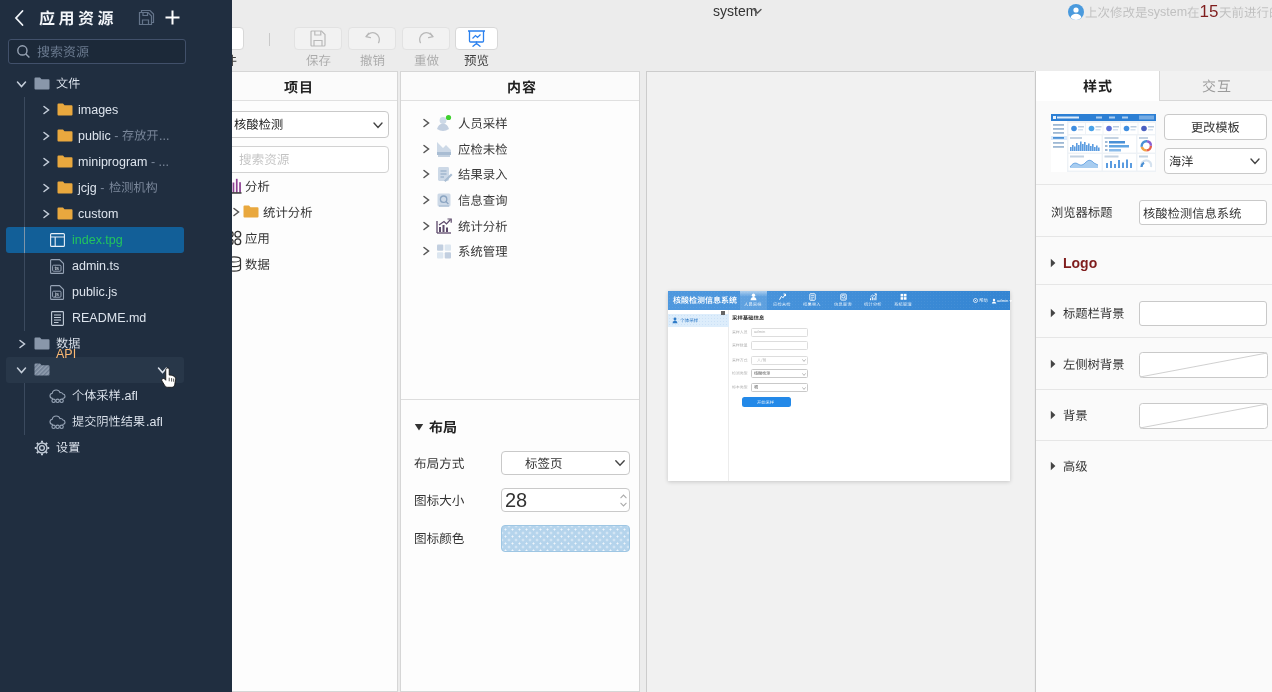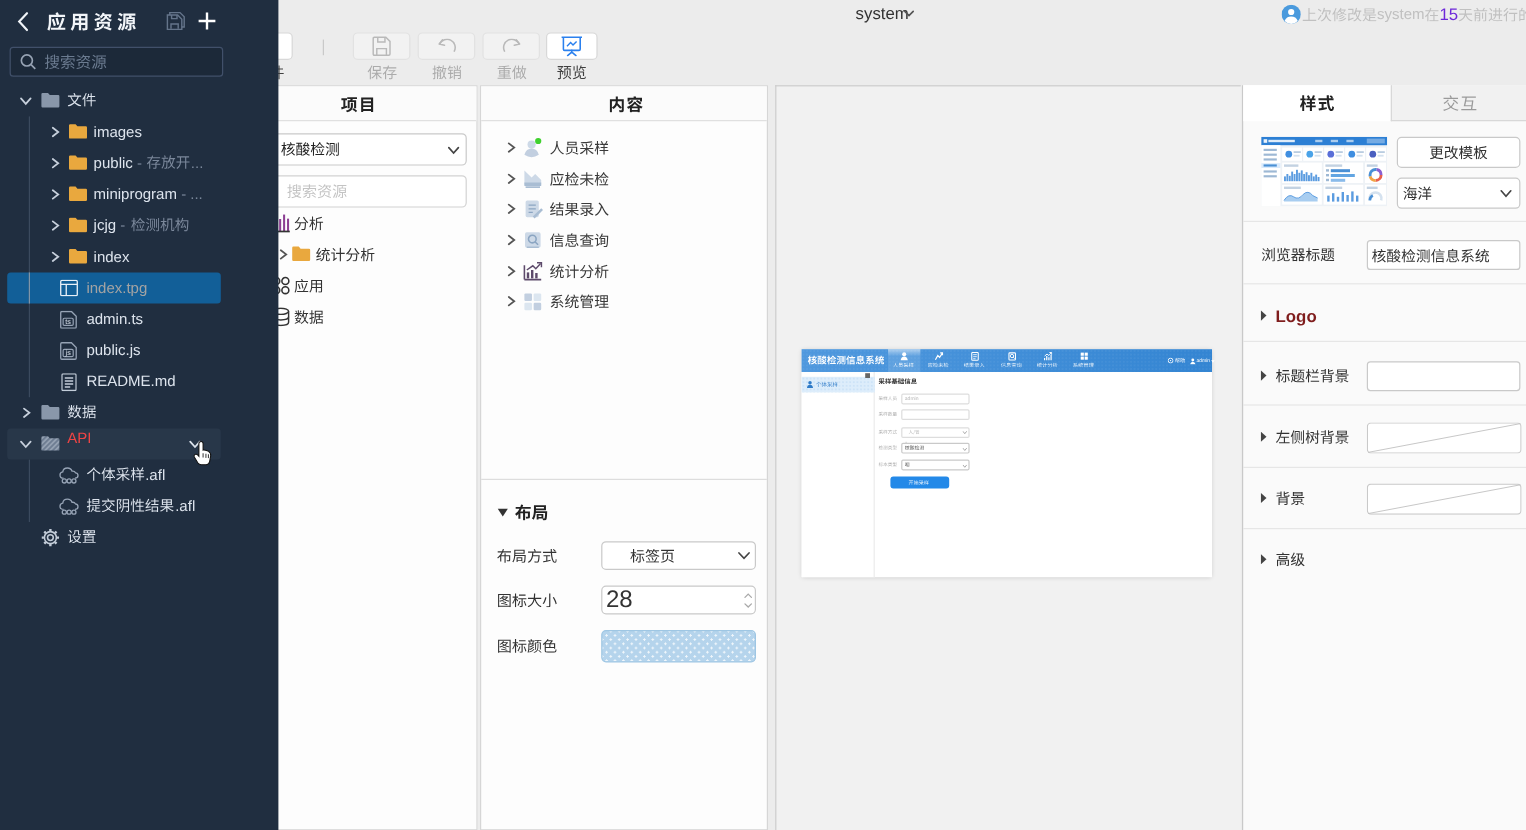--- a/index.html
+++ b/index.html
@@ -229,27 +229,27 @@
         <use href="#g15" x="2000"></use>
         <use href="#g16" x="3000"></use>
       </svg>
     </div>
     <svg class="abs" style="left:41px;top:209px" width="10" height="10" viewBox="0 0 10 10">
       <path d="M3 1.5 L7.5 5 L3 8.5" stroke="#c6cfdb" stroke-width="1.5" fill="none" stroke-linecap="round"></path>
     </svg>
     <svg class="abs" style="left:57px;top:207px" width="16" height="13" viewBox="0 0 16 13">
       <path d="M0.5 1.5 Q0.5 0.5 1.5 0.5 L6 0.5 L7.5 2.2 L14.5 2.2 Q15.5 2.2 15.5 3.2 L15.5 11.5 Q15.5 12.5 14.5 12.5 L1.5 12.5 Q0.5 12.5 0.5 11.5 Z" fill="#e9a83e"></path>
     </svg>
-    <div class="abs" style="left:78px;top:204px;height:20px;line-height:20px;color:#dde4ed;font-size:12.5px">index</div>
+    <div class="abs" style="left:78px;top:204px;height:20px;line-height:20px;color:#dde4ed;font-size:12.5px">custom</div>
     <div class="abs" style="left:24px;top:227px;width:1px;height:26px;background:#7e95a9;z-index:3"></div>
     <svg class="abs" style="left:50px;top:233px" width="15" height="14" viewBox="0 0 15 14" fill="none" stroke="#e8f0f8" stroke-width="1.1">
 <rect x="0.6" y="0.6" width="13.8" height="12.8" rx="1"></rect>
       <path d="M0.6 4 H14.4 M5.2 4 V13.4"></path>
     </svg>
-    <div class="abs" style="left:72px;top:230px;height:20px;line-height:20px;color:#a3a3a3;font-size:12.5px">index.tpg</div>
+    <div class="abs" style="left:72px;top:230px;height:20px;line-height:20px;color:#22c55e;font-size:12.5px">index.tpg</div>
     <svg class="abs" style="left:50px;top:259px" width="15" height="15" viewBox="0 0 15 15">
       <path d="M1.5 0.6 H9.5 L13.5 4.6 V13.4 Q13.5 14.4 12.5 14.4 H1.5 Q0.6 14.4 0.6 13.4 V1.6 Q0.6 0.6 1.5 0.6 Z" fill="none" stroke="#96a3b5" stroke-width="1.1"></path>
       <rect x="2.6" y="6.2" width="8.4" height="6" rx="1" fill="#202e40" stroke="#96a3b5" stroke-width="1"></rect>
       <text x="6.8" y="11" font-size="6" fill="#d8e0ea" text-anchor="middle" font-family="Liberation Sans">ts</text>
     </svg>
     <div class="abs" style="left:72px;top:256px;height:20px;line-height:20px;color:#dde4ed;font-size:12.5px">admin.ts</div>
     <svg class="abs" style="left:50px;top:285px" width="15" height="15" viewBox="0 0 15 15">
       <path d="M1.5 0.6 H9.5 L13.5 4.6 V13.4 Q13.5 14.4 12.5 14.4 H1.5 Q0.6 14.4 0.6 13.4 V1.6 Q0.6 0.6 1.5 0.6 Z" fill="none" stroke="#96a3b5" stroke-width="1.1"></path>
       <rect x="2.6" y="6.2" width="8.4" height="6" rx="1" fill="#202e40" stroke="#96a3b5" stroke-width="1"></rect>
       <text x="6.8" y="11" font-size="6" fill="#d8e0ea" text-anchor="middle" font-family="Liberation Sans">js</text>
@@ -277,21 +277,21 @@
     </svg>
     <svg class="abs" style="left:34px;top:363px" width="16" height="13" viewBox="0 0 16 13">
       <defs>
         <pattern id="hp" width="3" height="3" patternUnits="userSpaceOnUse" patternTransform="rotate(45)">
           <rect width="3" height="3" fill="#93a0b1"></rect>
           <rect width="1.5" height="3" fill="#6e7d92"></rect>
         </pattern>
       </defs>
       <path d="M0.5 1.5 Q0.5 0.5 1.5 0.5 L6 0.5 L7.5 2.2 L14.5 2.2 Q15.5 2.2 15.5 3.2 L15.5 11.5 Q15.5 12.5 14.5 12.5 L1.5 12.5 Q0.5 12.5 0.5 11.5 Z" fill="url(#hp)"></path>
     </svg>
-    <div class="abs" style="left:56px;top:355px;height:20px;line-height:20px;color:#ef4444;font-size:12.5px">API</div>
+    <div class="abs" style="left:56px;top:344px;height:20px;line-height:20px;color:#fdba74;font-size:12.5px">API</div>
     <svg class="abs" style="left:157px;top:365px" width="11" height="10" viewBox="0 0 11 10">
       <path d="M1.5 3 L5.5 7.5 L9.5 3" stroke="#dde4ed" stroke-width="1.5" fill="none" stroke-linecap="round"></path>
     </svg>
     <svg class="abs" style="left:161px;top:367px;z-index:50" width="19" height="23" viewBox="0 0 24 29">
 <path d="M8.4 1.2 C9.9 1.2 10.4 2.3 10.4 3.4 L10.4 10.2 C11.1 9.9 14.8 10.6 16.1 11.5 C18.2 12.8 18.8 14.1 18.4 16.2 L17.3 22.4 C16.9 24.5 15.6 25.6 13.5 25.6 L8.4 25.6 C6.9 25.6 5.8 24.9 4.8 23.5 L1.3 17.8 C0.5 16.6 0.9 15.3 2 14.7 C3.1 14.2 4.2 14.5 5.2 15.7 L6 16.7 L6 3.4 C6 2.3 6.7 1.2 8.4 1.2 Z" fill="#fff" stroke="#111" stroke-width="1.1"></path>
 <path d="M10.4 13.5 L10.4 18 M13.4 14 L13.4 18.4 M16 14.6 L16 18.6" stroke="#111" stroke-width="0.9" fill="none"></path>
     </svg>
     <svg class="abs" style="left:49px;top:389px" width="17" height="15" viewBox="0 0 17 15" fill="none" stroke="#96a3b5" stroke-width="1.1">
       <path d="M4 9.5 Q1 9.5 1 6.8 Q1 4.5 3.3 4.2 Q3.8 1 7.2 1 Q10.2 1 11 3.6 Q13 3.3 14 5 Q16 5.2 16 7.3 Q16 9.5 13.5 9.5"></path>
       <circle cx="4.6" cy="11.8" r="1.7"></circle>
@@ -354,21 +354,21 @@
       <use href="#g31" x="0"></use>
       <use href="#g32" x="1000"></use>
       <use href="#g33" x="2000"></use>
       <use href="#g34" x="3000"></use>
       <use href="#g35" x="4000"></use>
     </svg>
     <span style="font-size:12.5px;color:#c0c0c0">system</span>
     <svg style="display:block;" width="12.5" height="12.5" viewBox="0 0 1000 1000" fill="#c0c0c0" preserveAspectRatio="xMinYMin">
       <use href="#g36" x="0"></use>
     </svg>
-    <span style="font-size:14px;color:#6d28d9">15</span>
+    <span style="font-size:17px;color:#7f1d1d">15</span>
     <svg style="display:block;" width="62.5" height="12.5" viewBox="0 0 5000 1000" fill="#c0c0c0" preserveAspectRatio="xMinYMin">
       <use href="#g37" x="0"></use>
       <use href="#g38" x="1000"></use>
       <use href="#g39" x="2000"></use>
       <use href="#g40" x="3000"></use>
       <use href="#g41" x="4000"></use>
     </svg>
   </div>
 <div class="abs" style="left:204px;top:27px;width:40px;height:23px;background:#fff;border:1px solid #d8d8d8;border-radius:4px"></div>
 <svg class="abs" style="left:216px;top:31px" width="16" height="15" viewBox="0 0 16 15">

